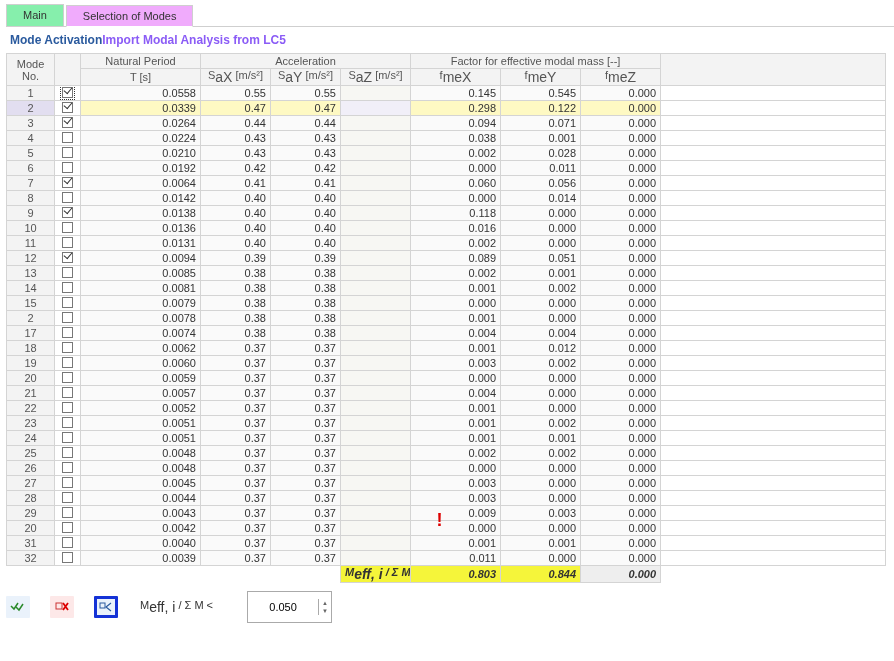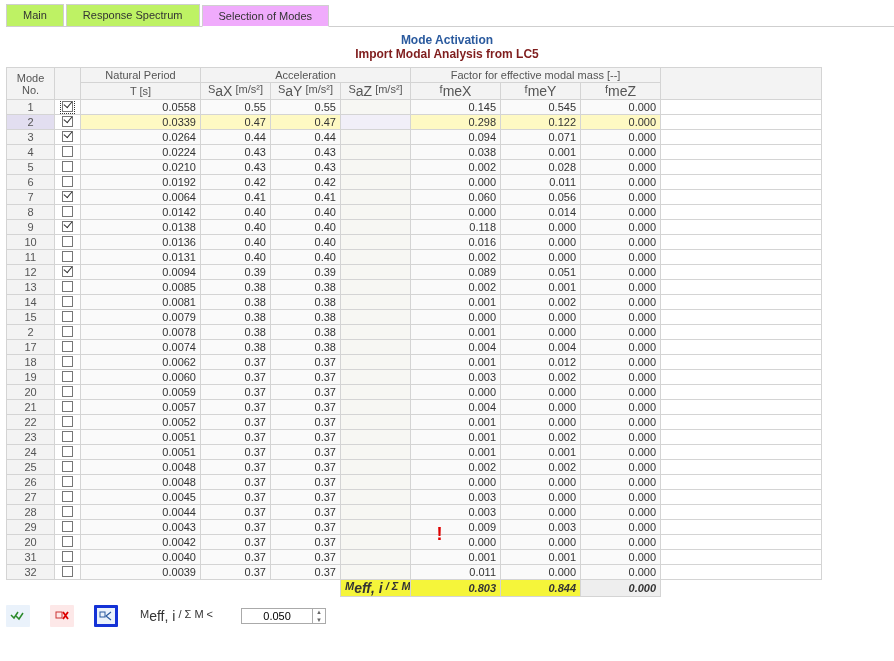--- a/index.html
+++ b/index.html
@@ -1,29 +1,29 @@
 <!DOCTYPE html>
 <html><head>
 <meta charset="utf-8">
 <style>
   * { box-sizing: border-box; margin: 0; padding: 0; }
   body { font-family: "Segoe UI", Tahoma, sans-serif; font-size: 11px; color: #333; background: #fff; width: 894px; }
   
   
   .tabs { display: flex; border-bottom: 1px solid #cfcfcf; margin: 4px 0 0 6px; }
-  .tab { padding: 4px 16px; border: 1px solid #cfcfcf; border-bottom: none; background: #bef264; margin-right: 2px; cursor: pointer; font-size: 11px; }
+  .tab { padding: 4px 16px; border: 1px solid #cfcfcf; border-bottom: none; background: #86efac; margin-right: 2px; cursor: pointer; font-size: 11px; }
   .tab.active { background: #f0abfc; border-bottom: 1px solid #fff; position: relative; top: 1px; }
   
   
-  .header-row { display: flex; justify-content: flex-start; padding: 6px 10px; align-items: center; flex-direction: column; }
+  .header-row { display: flex; justify-content: flex-start; padding: 6px 10px; align-items: center; }
   .section-title { color: #2a5a9e; font-weight: 600; font-size: 12px; }
-  .import-link { color: #7f1d1d; font-weight: 600; font-size: 12px; cursor: pointer; }
-  
-  
-  .tbl { border-collapse: collapse; width: 816px; margin: 0 6px; table-layout: fixed; }
+  .import-link { color: #8b5cf6; font-weight: 600; font-size: 12px; cursor: pointer; }
+  
+  
+  .tbl { border-collapse: collapse; width: 880px; margin: 0 6px; table-layout: fixed; }
   .tbl th, .tbl td { border: 1px solid #d4d4d4; font-size: 11px; height: 15px; padding: 0 4px; overflow: hidden; white-space: nowrap; }
   .tbl th { background: #f3f3f3; font-weight: normal; text-align: center; color: #555; }
   .tbl td { text-align: right; background: #fafafa; }
   .tbl td.mode { text-align: center; background: #f3f3f3; color: #555; }
   .tbl td.chk { text-align: center; background: #fff; padding:0; }
   .tbl td.saz { background: #f7f7f3; }
   .tbl td.spacer { background: #fff; }
   .tbl tr.hl td { background: #fef9c3; }
   .tbl tr.hl td.mode { background: #e2def0; }
   .tbl tr.hl td.saz, .tbl tr.hl td.empty { background: #f1eff8; }
@@ -39,33 +39,32 @@
   .sum-row td.lbl { text-align:right; padding-right:6px; }
   .sum-row td.blank { background:#fff; border:none; }
   
   .warn { position:absolute; margin-left:-32px; margin-top:-12px; color:#d00; font-size:18px; font-weight:bold; }
   
   
   .toolbar { display:flex; align-items:center; gap:20px; padding: 8px 6px; }
   .tbtn { width:24px; height:22px; border:1px solid transparent; background:#eaf2fb; display:flex; align-items:center; justify-content:center; cursor:pointer; font-size:10px; border-radius:1px; }
   .tbtn.outlined { border:3px solid #1432d6; }
   .tb-label { font-size:11px; margin-left:2px; }
-  .spin { display:flex; align-items:center; border:1px solid #aaa; height:16px; margin-left:8px; }
+  .spin { display:flex; align-items:center; border:1px solid #aaa; height:32px; margin-left:14px; }
   .spin input { width:70px; border:none; text-align:center; font-size:11px; outline:none; }
   .spin-btns { display:flex; flex-direction:column; border-left:1px solid #aaa; }
   .spin-btns span { font-size:6px; line-height:8px; padding:0 3px; cursor:pointer; color:#666; }
   
   sub { font-size:14px; }
 </style>
 </head>
 <body>
 
 <div class="tabs">
   <div class="tab">Main</div>
-  <div class="tab">Response Spectrum</div>
   <div class="tab active">Selection of Modes</div>
 </div>
 
 <div class="header-row">
   <div class="section-title">Mode Activation</div>
   <div class="import-link">Import Modal Analysis from LC5</div>
 </div>
 
 <table class="tbl">
   <colgroup>

